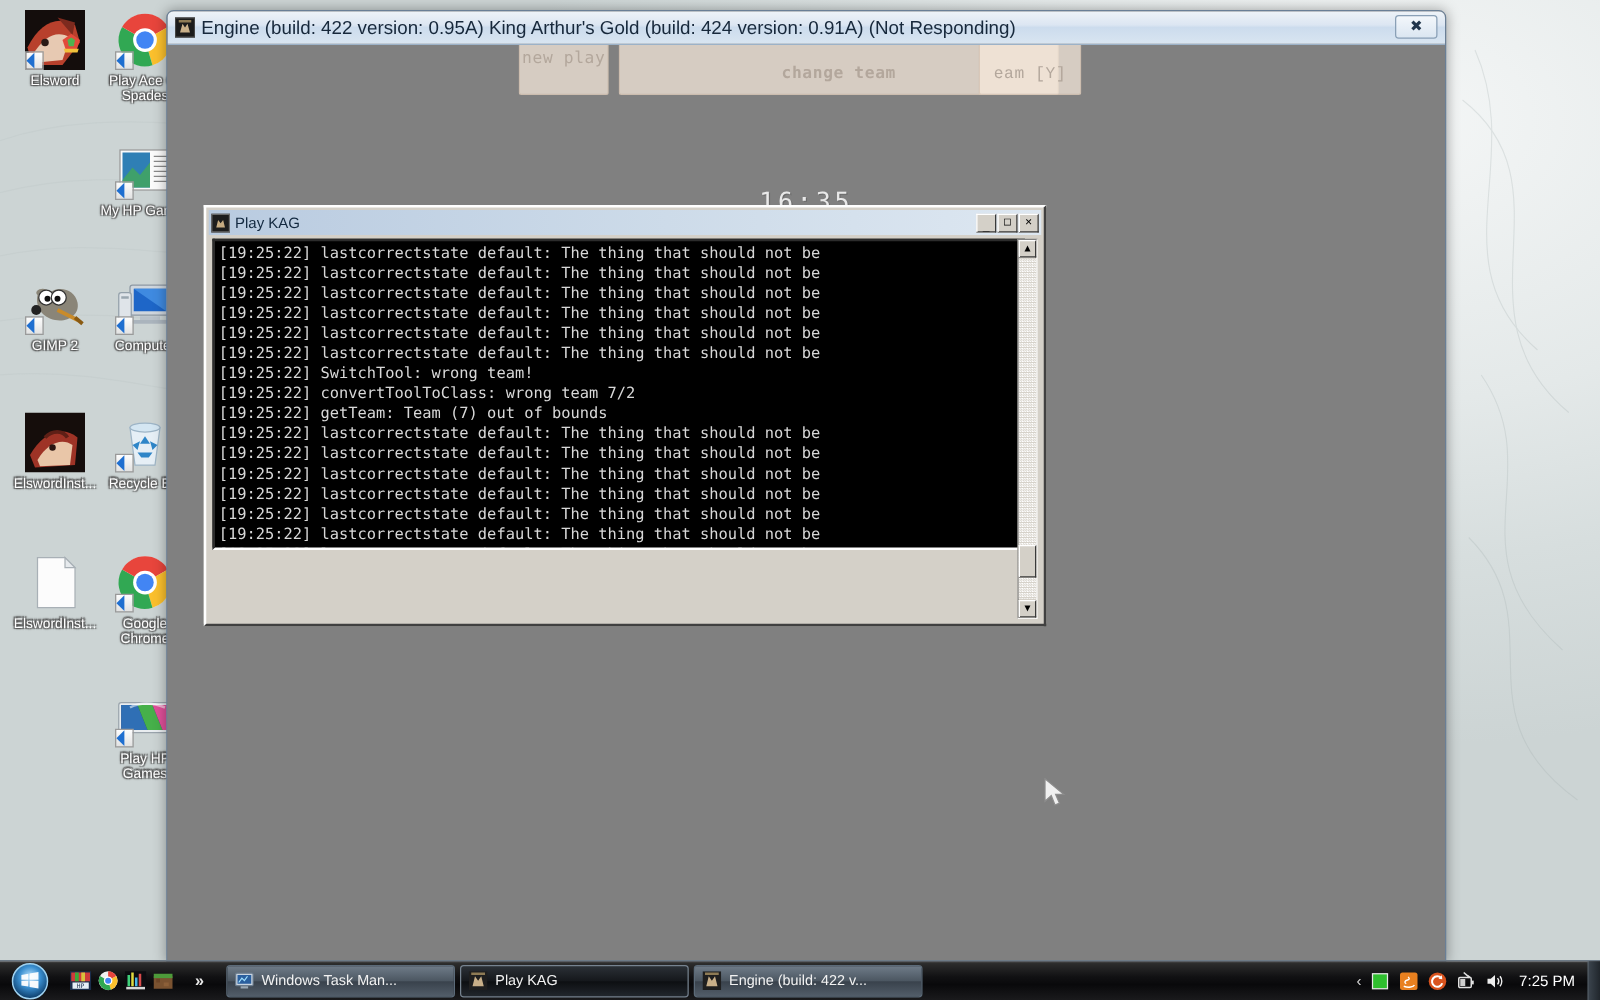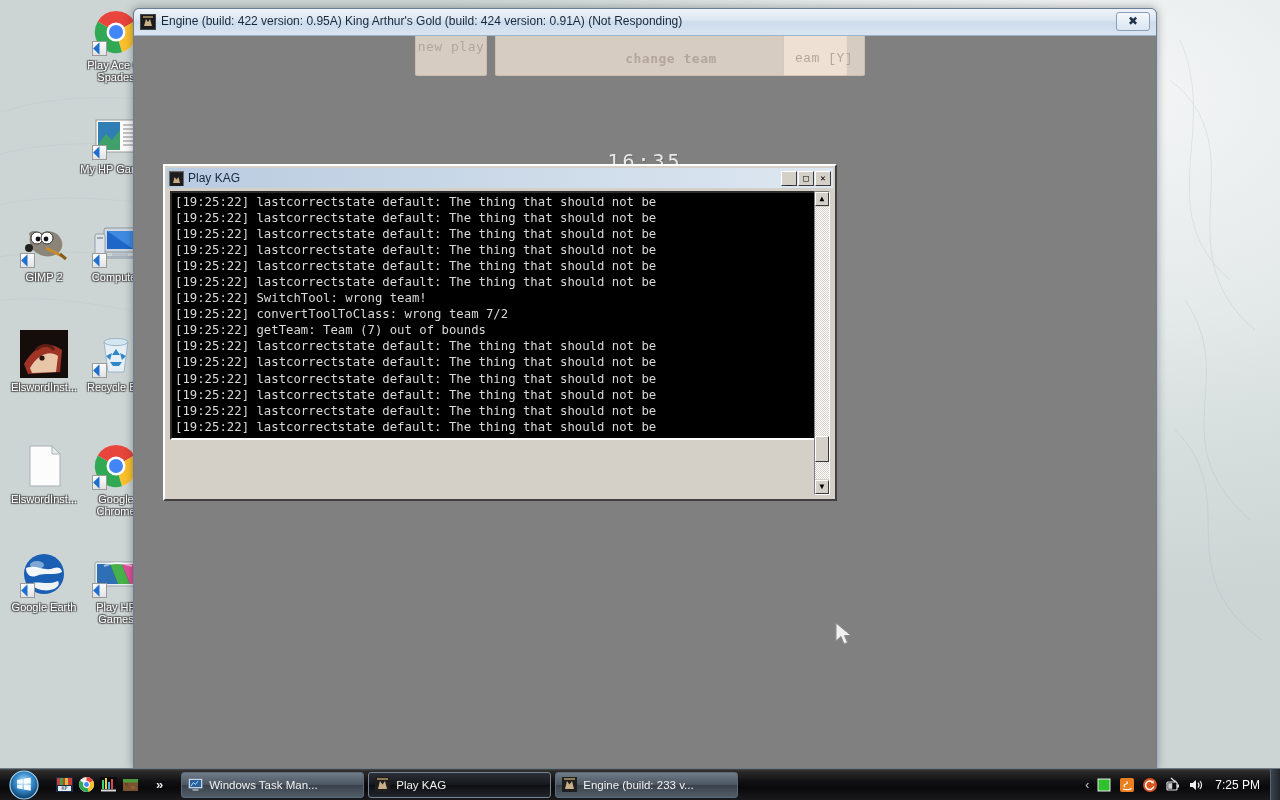--- a/index.html
+++ b/index.html
@@ -64,21 +64,21 @@
     border-radius: 5px 5px 0 0;
     background: linear-gradient(#eef3f8 0%, #dce6f2 42%, #ccdced 50%, #d9e5f1 100%);
     border-bottom: 1px solid #9cb2c8;
   }
   #engine-titlebar .tbicon {
     position:absolute; left:6px; top:5px; width:16px; height:16px;
     background:#1a1a1a; border:1px solid #444;
   }
   #engine-title-text {
     position: absolute; left: 27px; top: 5px;
-    font-size: 12px; color: #17283b;
+    font-size: 15px; color: #17283b;
     white-space: nowrap;
   }
   #engine-close {
     position: absolute; right: 6px; top: 3px; width: 34px; height: 19px;
     background: linear-gradient(#f3f7fb,#dbe6f1);
     border: 1px solid #8aa0b6; border-radius: 3px;
     color: #20354b; font-size: 12px; line-height: 17px; text-align: center;
   }
   #engine-client {
     position: absolute; left:0; top: 27px; right:0; bottom:0;
@@ -236,20 +236,38 @@
     </defs>
     <path d="M6 215 C 30 200, 62 218, 70 262 C 78 306, 62 356, 42 392 C 24 425, 8 440, 0 445 L0 205 Z" fill="url(#hairg)" stroke="#70797a" stroke-width="1"></path>
     <path d="M0 450 C 22 450, 44 470, 52 500 C 58 525, 40 545, 18 552 L0 556 Z" fill="#1a1d1f"></path>
     <path d="M8 556 C 34 552, 56 560, 66 588 C 78 622, 72 668, 54 700 C 36 732, 14 752, 0 760 L0 552 Z" fill="#111314"></path>
     <path d="M30 380 C 46 366, 62 372, 68 390" fill="none" stroke="#6c7577" stroke-width="1.2"></path>
     <path d="M22 250 C 40 262, 52 292, 50 330" fill="none" stroke="#717b7b" stroke-width="1"></path>
   </svg>
 
   <div id="icon-layer">
 
+    <div class="desk-icon" style="left:8px;top:8px">
+      <div class="glyphbox">
+        <svg width="48" height="48" viewBox="0 0 48 48">
+          <rect width="48" height="48" fill="#140d0c"></rect>
+          <path d="M2 30 C 12 10, 26 4, 40 12 L44 26 L30 44 L6 44 Z" fill="#b8402c"></path>
+          <path d="M6 36 C 16 20, 26 16, 36 22 L30 40 L10 42 Z" fill="#e7c9b2"></path>
+          <circle cx="16" cy="26" r="3" fill="#2b1a16"></circle>
+          <path d="M26 6 L40 10 L38 20 Z" fill="#7d2a1e"></path>
+          <g>
+            <path d="M30 24 l7 -5 7 5 -3 9 h-8 z" fill="#e24a3a"></path>
+            <path d="M34 24 l3 -2 3 2 -1 5 h-4 z" fill="#4fb24f"></path>
+            <path d="M31 31 l12 0 -1 3 h-10 z" fill="#f0c13b"></path>
+          </g>
+        </svg>
+        <span class="shortcut-arrow"></span>
+      </div>
+      <span class="lbl">Elsword</span>
+    </div>
 
     <div class="desk-icon" style="left:80px;top:8px">
       <div class="glyphbox">
         <svg width="48" height="48" viewBox="0 0 48 48">
           <circle cx="24" cy="24" r="21" fill="#f2f2f2"></circle>
           <path d="M24 3 A21 21 0 0 1 42.3 13.5 L24 24 Z" fill="#e8453c"></path>
           <path d="M42.3 13.5 A21 21 0 0 1 30 44.2 L24 24 Z" fill="#fbc02d"></path>
           <path d="M30 44.2 A21 21 0 0 1 5.7 13.5 L24 24 Z" fill="#31a853"></path>
           <path d="M5.7 13.5 A21 21 0 0 1 24 3 L24 24 Z" fill="#e8453c"></path>
           <circle cx="24" cy="24" r="9.5" fill="#fff"></circle>
@@ -359,32 +377,20 @@
           <path d="M30 44.2 A21 21 0 0 1 5.7 13.5 L24 24 Z" fill="#31a853"></path>
           <path d="M5.7 13.5 A21 21 0 0 1 24 3 L24 24 Z" fill="#e8453c"></path>
           <circle cx="24" cy="24" r="9.5" fill="#fff"></circle>
           <circle cx="24" cy="24" r="7" fill="#4285f4"></circle>
         </svg>
         <span class="shortcut-arrow"></span>
       </div>
       <span class="lbl">Google Chrome</span>
     </div>
 
-    <div class="desk-icon" style="left:8px;top:550px">
-      <div class="glyphbox">
-        <svg width="48" height="48" viewBox="0 0 48 48">
-          <circle cx="24" cy="24" r="20" fill="#1a5fb4"></circle>
-          <path d="M6 18 C 16 14, 24 22, 34 18 C 40 16, 42 20, 42 22 C 34 26, 26 22, 16 26 C 10 28, 6 24, 6 18 Z" fill="#f4f7fa"></path>
-          <path d="M10 34 C 18 30, 26 36, 38 31 C 40 34, 38 37, 34 39 C 26 42, 16 40, 10 34 Z" fill="#eef3f8"></path>
-          <ellipse cx="17" cy="15" rx="7" ry="4" fill="#ffffff" opacity=".45"></ellipse>
-        </svg>
-        <span class="shortcut-arrow"></span>
-      </div>
-      <span class="lbl">Google Earth</span>
-    </div>
 
     <div class="desk-icon" style="left:80px;top:550px">
       <div class="glyphbox">
         <svg width="48" height="48" viewBox="0 0 48 48">
           <rect x="3" y="12" width="42" height="24" rx="2" fill="#e9edf0" stroke="#9aa4ac"></rect>
           <rect x="5" y="14" width="38" height="20" fill="#1f3f6e"></rect>
           <path d="M5 14 L18 14 L26 34 L5 34 Z" fill="#2f6fb5"></path>
           <path d="M18 14 L30 14 L38 34 L26 34 Z" fill="#46b04a"></path>
           <path d="M30 14 L43 14 L43 34 L38 34 Z" fill="#e0509a"></path>
           <path d="M12 16 C 20 12, 30 12, 40 16" stroke="#ffffff" stroke-width="2" fill="none" opacity=".55"></path>
@@ -580,21 +586,21 @@
       </div>
 
       <div class="taskbtn">
         <span class="tbi">
           <svg width="15" height="15" viewBox="0 0 15 15">
             <rect x="0" y="0" width="15" height="15" fill="#1f1f1f"></rect>
             <path d="M3 12 L5 4 L7.5 7.5 L10 4 L12 12 Z" fill="#c9b089"></path>
             <rect x="2" y="1" width="11" height="2" fill="#8e7b55"></rect>
           </svg>
         </span>
-        <span class="tbl">Engine (build: 233 v...</span>
+        <span class="tbl">Engine (build: 422 v...</span>
       </div>
 
     </div>
 
     <div id="tray">
       <span id="tray-chevron">‹</span>
 
       <span class="trayicon">
         <svg width="16" height="16" viewBox="0 0 16 16">
           <rect x="2" y="2" width="12" height="12" fill="#2fbf2f" stroke="#e8e8e8" stroke-width="1"></rect>

